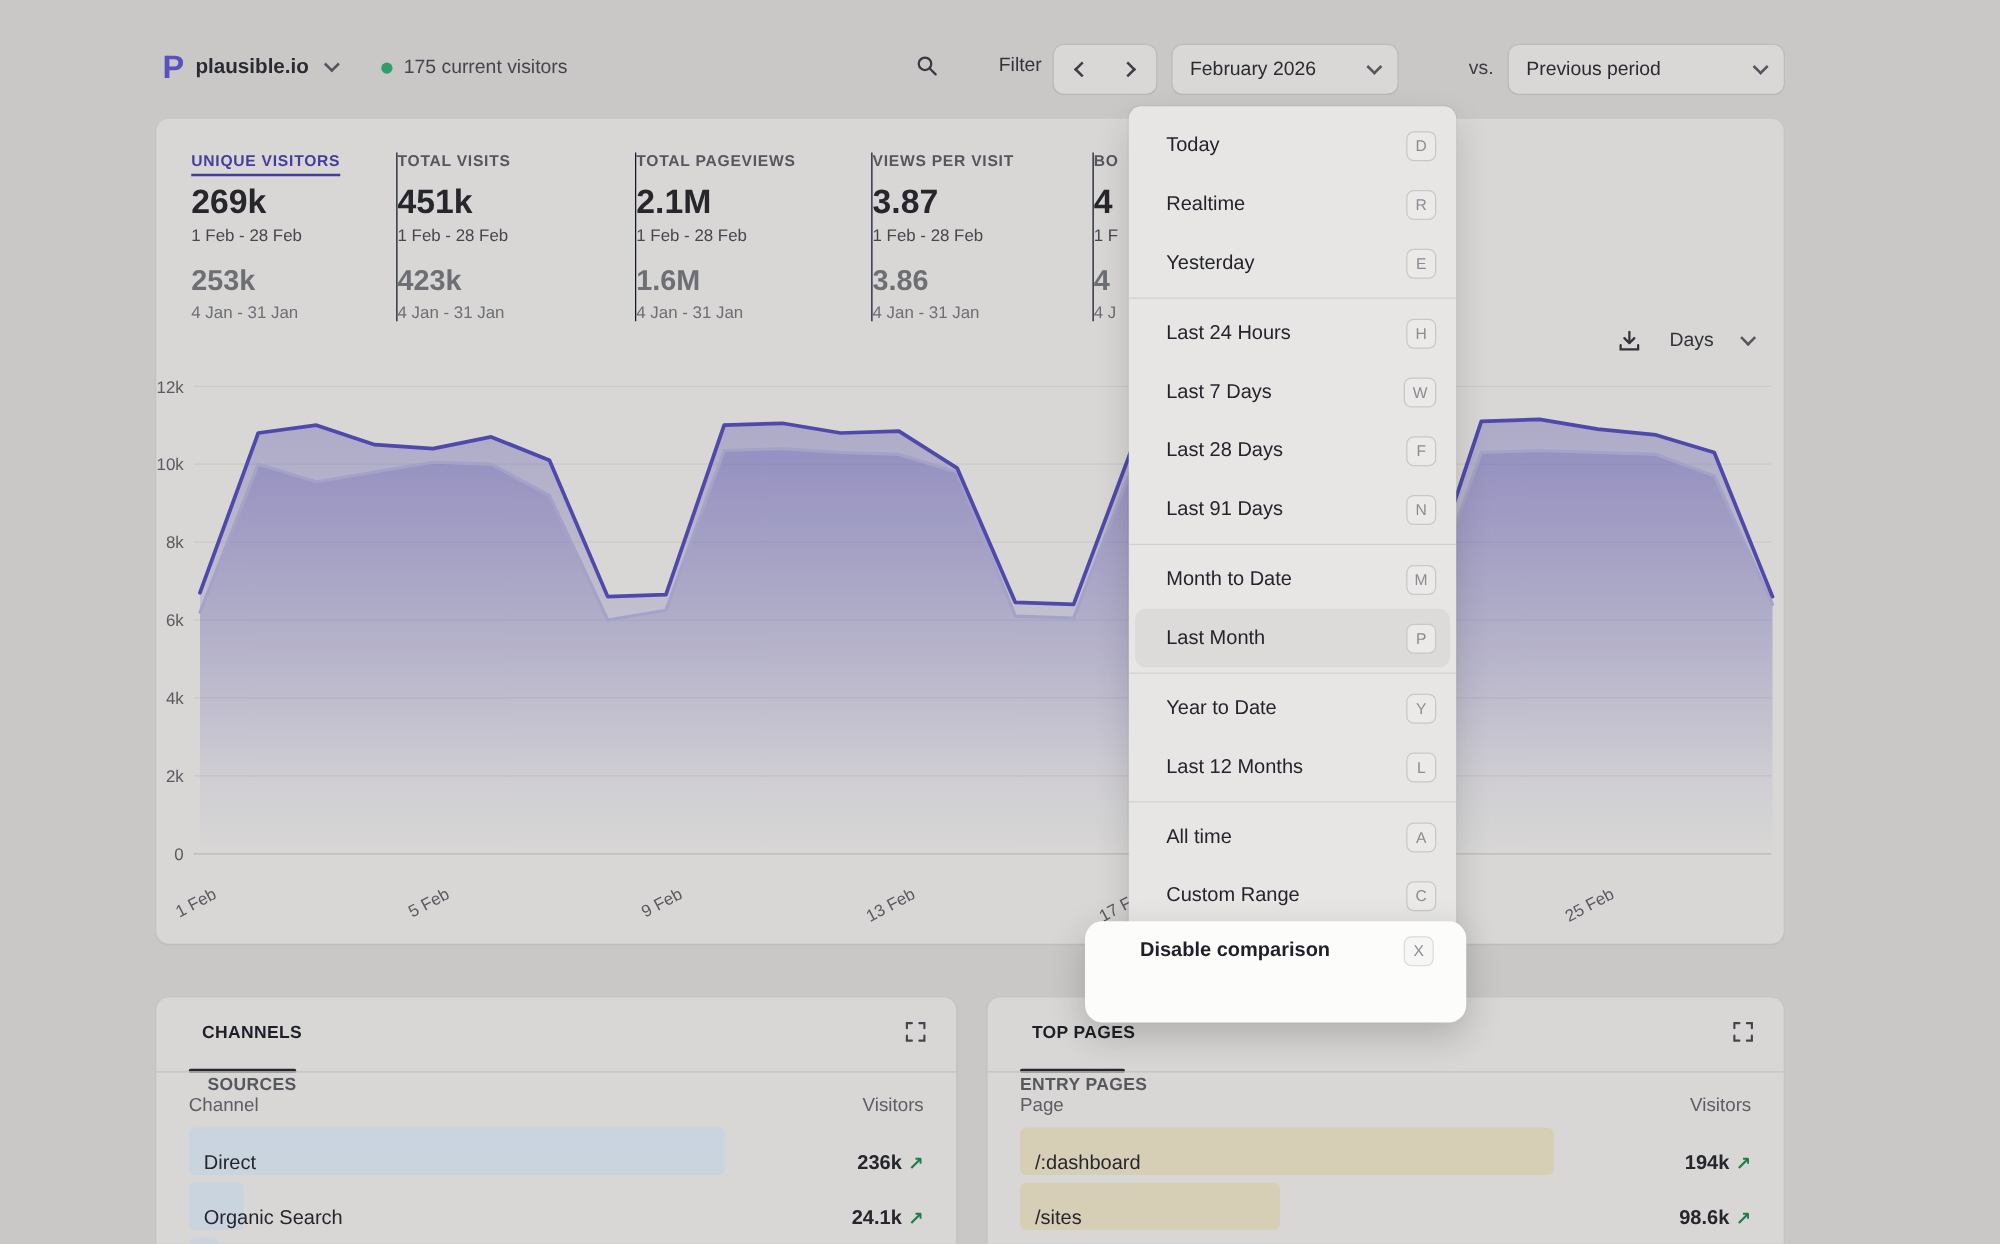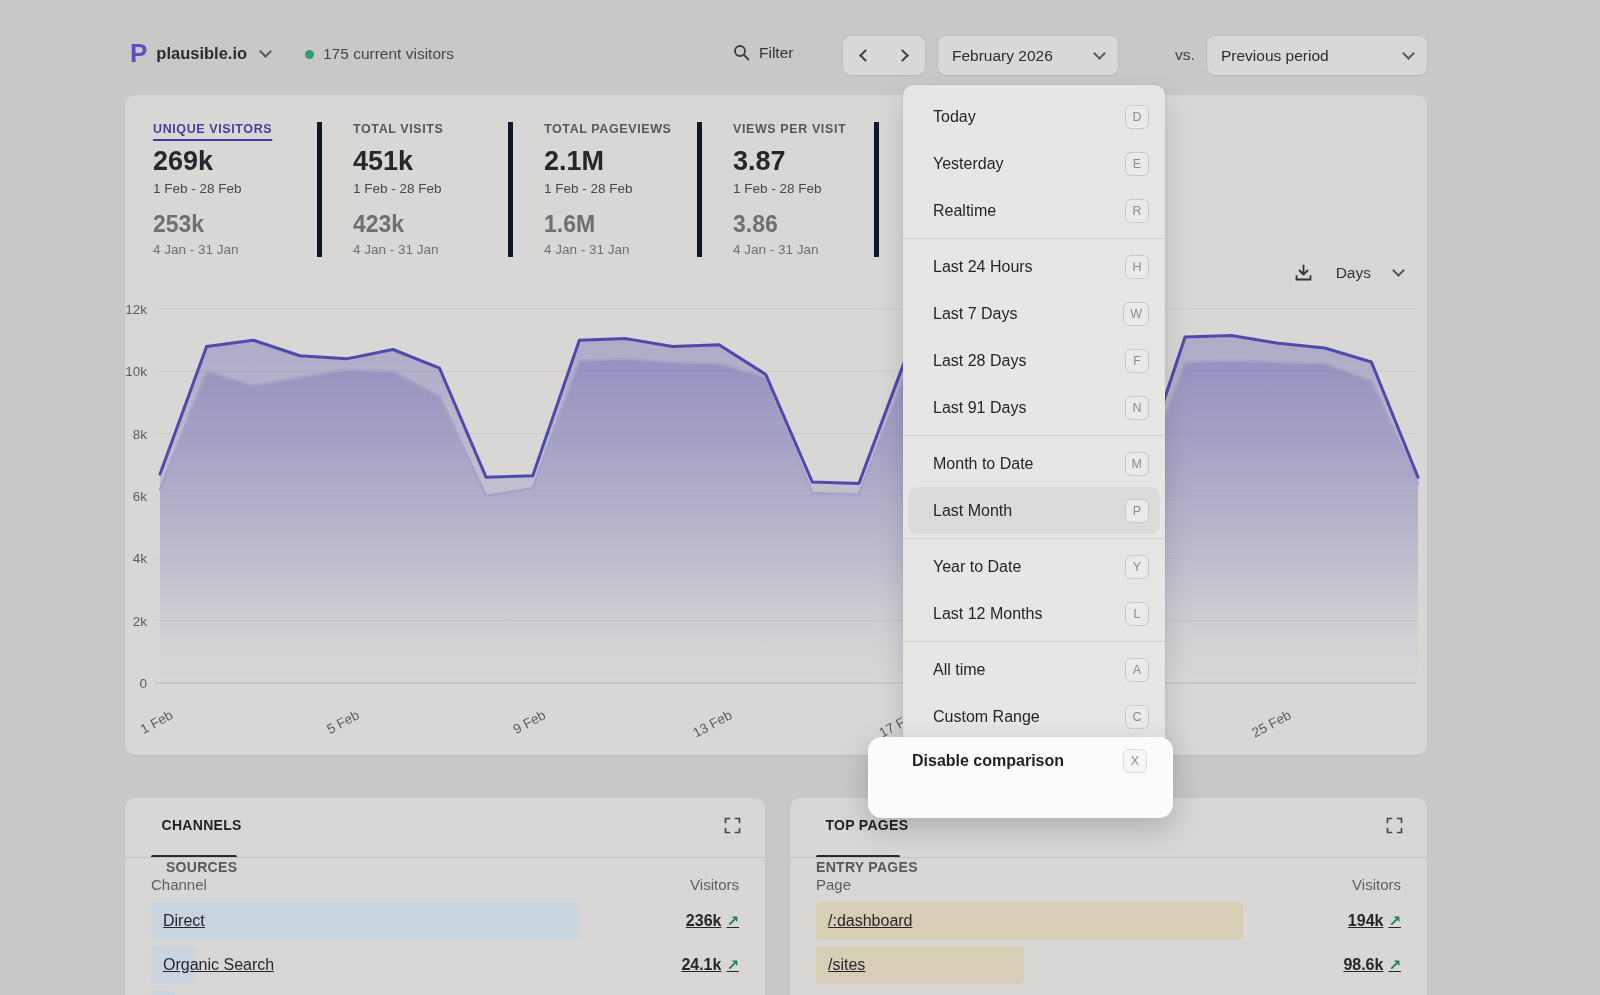--- a/index.html
+++ b/index.html
@@ -19,21 +19,21 @@
   .pager { left:843px; top:36px; width:82px; height:39px; justify-content:space-around; }
   .pg-ch { width:9px; height:9px; border-right:2px solid #3f3f47; border-bottom:2px solid #3f3f47; }
   .sel { height:39px; padding:0 14px; justify-content:space-between; font-size:15.5px; color:#2b2b33; cursor:pointer; }
   .vs { font-size:15.5px; color:#3c3c44; }
 
   
   .card { position:absolute; background:#d8d7d5; border-radius:10px; box-shadow:0 1px 2px rgba(0,0,0,0.07); }
   .main-card { left:125px; top:95px; width:1302px; height:660px; }
 
   .stats-row { position:absolute; left:28px; top:27px; display:flex; }
-  .stat-col { padding-left:31px; border-left:5px solid #0f172a; }
+  .stat-col { border-left:1px solid #0f172a; }
   .stat-col:first-child { padding-left:0; border-left:none; }
   .stat-label { font-size:12.5px; font-weight:700; letter-spacing:0.6px; color:#56565e; white-space:nowrap; }
   .stat-label.active { color:#453e9d; text-decoration:underline; text-decoration-thickness:2px; text-underline-offset:6px; }
   .stat-value { font-size:27px; font-weight:700; color:#26262c; margin-top:10px; }
   .stat-range { font-size:13.5px; color:#47474e; margin-top:4px; white-space:nowrap; }
   .stat-prev-value { font-size:23px; font-weight:700; color:#6e6e75; margin-top:15px; }
   .stat-prev-range { font-size:13.5px; color:#6e6e75; margin-top:4px; white-space:nowrap; }
 
   .interval-ctl { position:absolute; right:24px; top:168px; display:flex; align-items:center; gap:23px; }
   .interval-label { font-size:15.5px; color:#33333b; }
@@ -68,21 +68,21 @@
   .tabs { position:absolute; left:26px; top:19px; display:flex; align-items:center; gap:26px;flex-direction:column; }
   .tab { font-size:14px; font-weight:600; color:#57575e; letter-spacing:0.3px; display:flex; align-items:center; gap:7px; cursor:pointer; }
   .tab.active { color:#1f1f27; font-weight:700; }
   .tab .chev { width:7px; height:7px; margin-top:-3px; }
   .expand-ic { position:absolute; right:24px; top:19px; cursor:pointer; }
   .tab-divider { position:absolute; left:0; right:0; top:59px; height:1px; background:#c3c2c0; }
   .tab-underline { position:absolute; left:26px; top:57px; height:3px; background:#27272e; border-radius:2px; }
   .cols { position:absolute; left:26px; right:26px; top:78px; display:flex; justify-content:space-between;
           font-size:15px; color:#5d5d64; }
   .rows { position:absolute; left:26px; right:26px; top:104px; }
-  .trow { position:relative; height:38px; margin-bottom:6px; display:flex; align-items:center; justify-content:space-between;text-decoration:underline; }
+  .trow { position:relative; height:38px; margin-bottom:6px; display:flex; align-items:flex-end; justify-content:space-between; }
   .bar { position:absolute; left:0; top:0; height:100%; border-radius:5px; }
   .bar.blue { background:#c9d4df; }
   .bar.tan  { background:#d6cfb6; }
   .rname { position:relative; font-size:16px; color:#26262c; padding-left:12px; }
   .rval { position:relative; font-size:16px; font-weight:600; color:#26262c; display:flex; align-items:center; gap:5px; }
   .uparrow { color:#1e7e4a; font-size:15px; font-weight:700; }
 
   svg.ic { display:block; }
 </style>
 </head>
@@ -94,21 +94,21 @@
     <span class="logo-mark">P</span>
     <span class="site-name">plausible.io</span>
     <span class="chev" style="margin-left:14px;"></span>
   </div>
 
   <div class="hdr-item" style="left:305px; top:45px;">
     <span class="live-dot"></span>
     <span class="visitors-txt">175 current visitors</span>
   </div>
 
-  <div class="hdr-item" style="left:733px; top:44px;">
+  <div class="hdr-item" style="left:733px; top:44px;gap:40px;">
     <svg class="ic" width="18" height="18" viewBox="0 0 18 18">
       <circle cx="7" cy="7" r="5" fill="none" stroke="#3a3a42" stroke-width="1.8"></circle>
       <line x1="11" y1="11" x2="15.5" y2="15.5" stroke="#3a3a42" stroke-width="1.8" stroke-linecap="round"></line>
     </svg>
     <span class="filter-txt">Filter</span>
   </div>
 
   <div class="hdr-item btn pager">
     <span class="pg-ch" style="transform:rotate(135deg); margin-left:4px;"></span>
     <span class="pg-ch" style="transform:rotate(-45deg); margin-right:4px;"></span>
@@ -288,26 +288,26 @@
       </div>
     </div>
   </div>
 
   <div class="menu">
     <div class="mi">
       <span class="mi-l">Today</span>
       <span class="kbd">D</span>
     </div>
     <div class="mi">
+      <span class="mi-l">Realtime</span>
+      <span class="kbd">R</span>
+    </div>
+    <div class="mi">
       <span class="mi-l">Yesterday</span>
       <span class="kbd">E</span>
-    </div>
-    <div class="mi">
-      <span class="mi-l">Realtime</span>
-      <span class="kbd">R</span>
     </div>
     <div class="mdiv"></div>
     <div class="mi">
       <span class="mi-l">Last 24 Hours</span>
       <span class="kbd">H</span>
     </div>
     <div class="mi">
       <span class="mi-l">Last 7 Days</span>
       <span class="kbd">W</span>
     </div>

